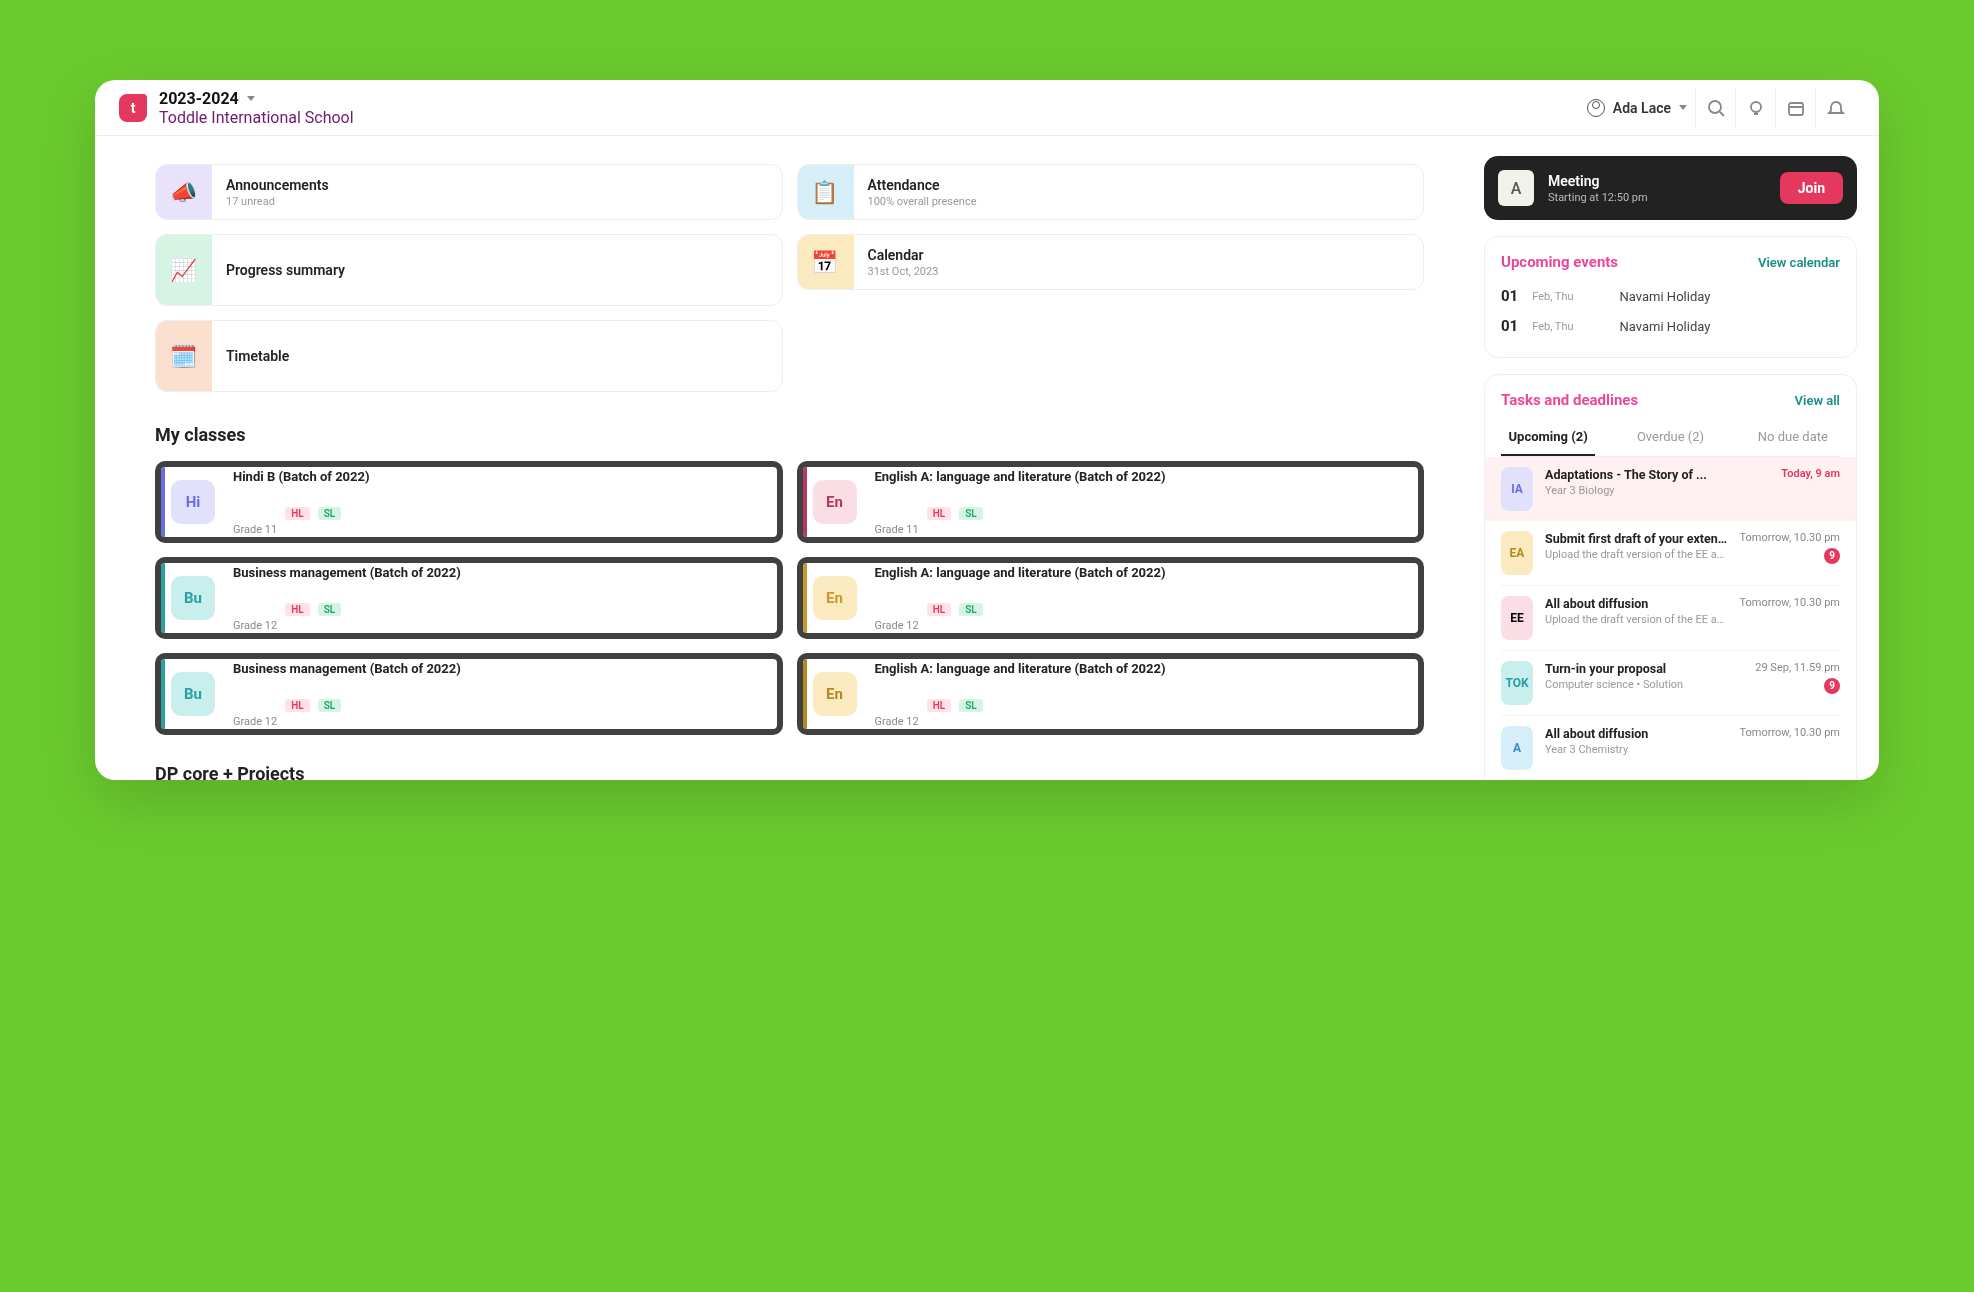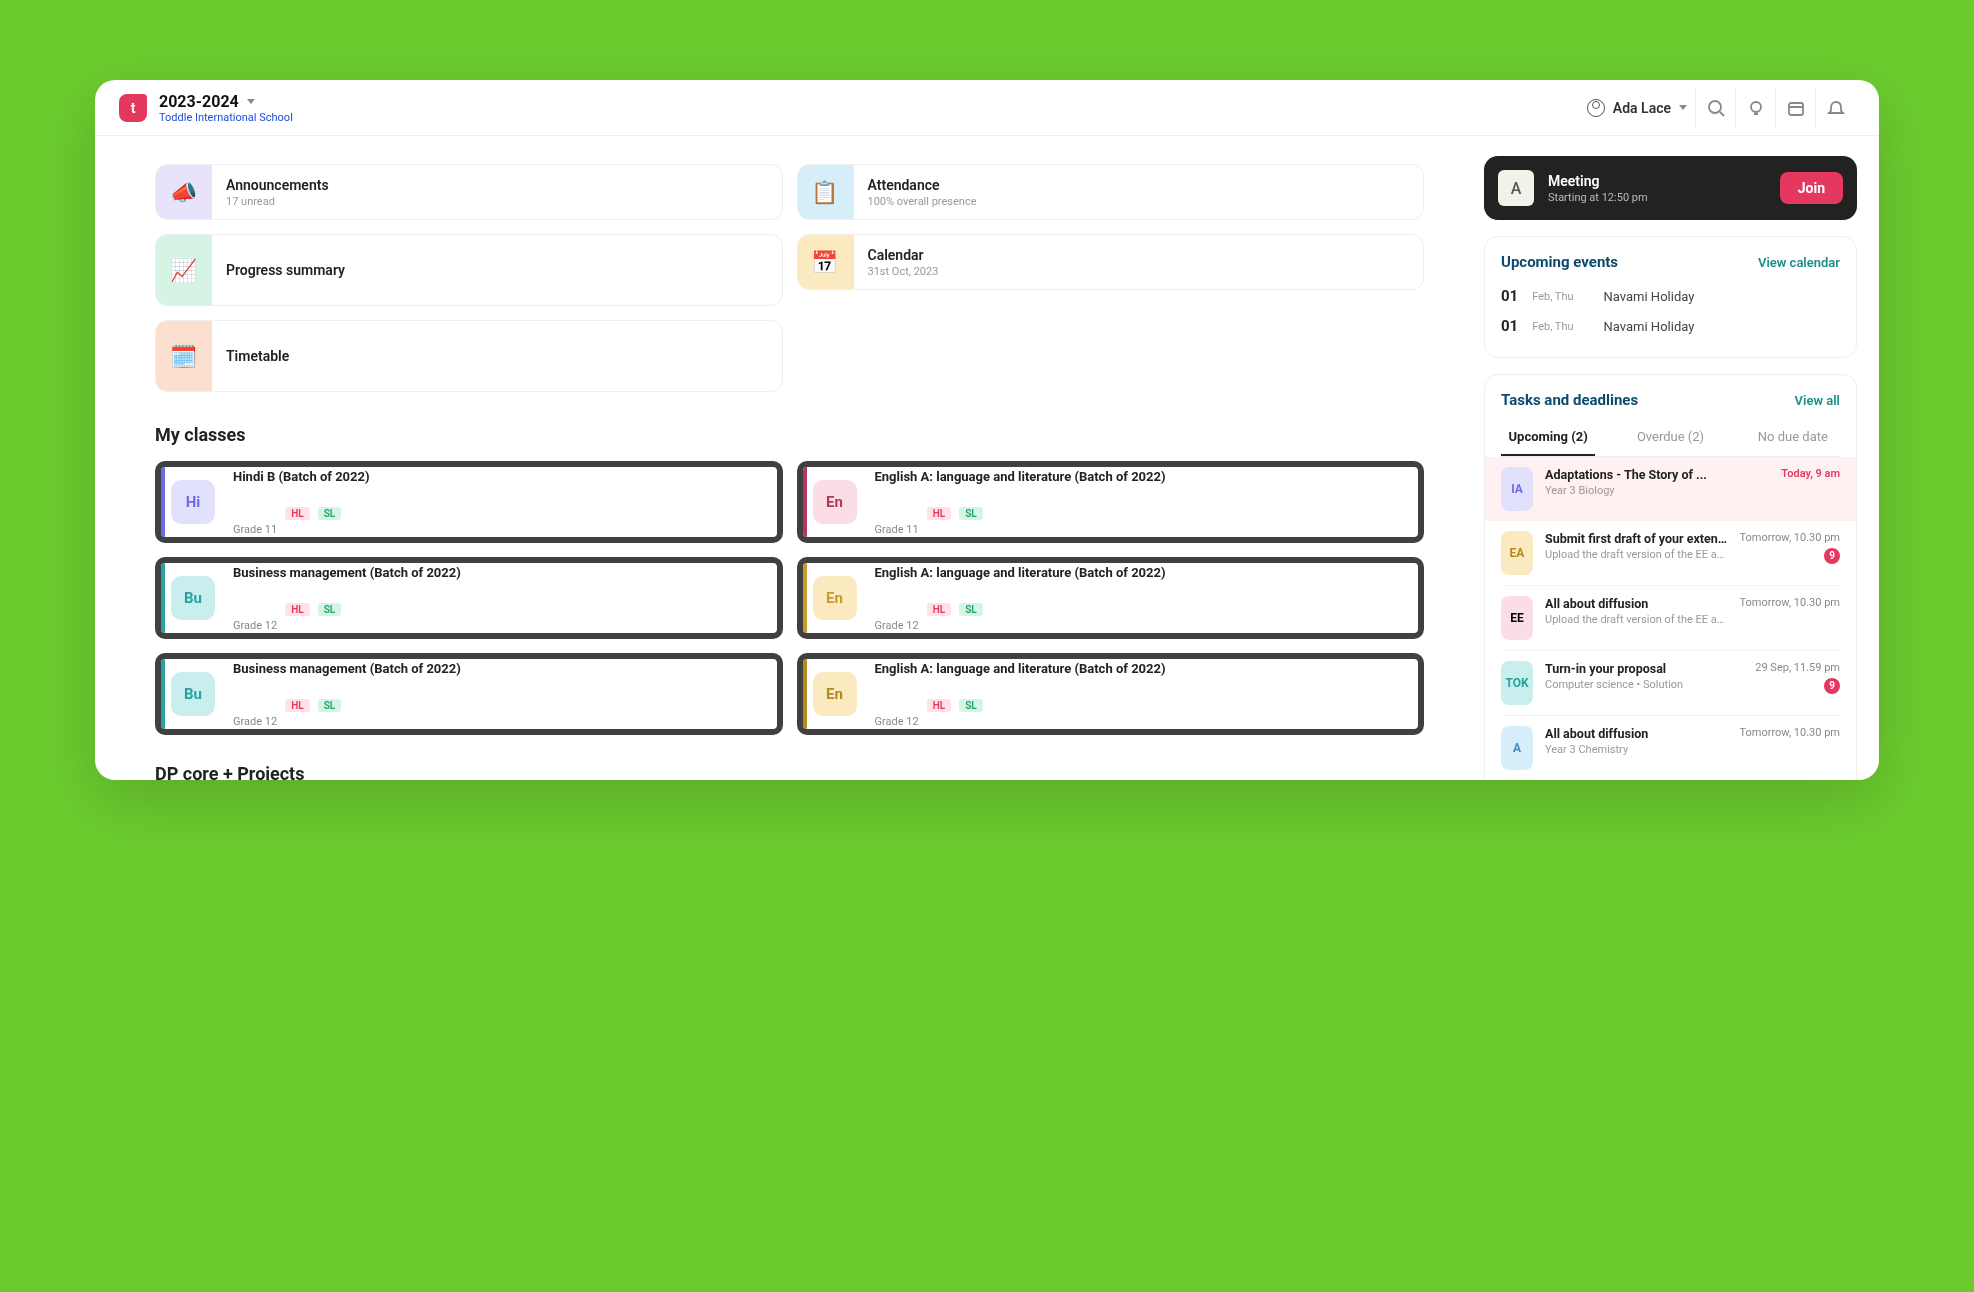--- a/index.html
+++ b/index.html
@@ -2,21 +2,21 @@
 <html><head>
 <meta charset="utf-8">
 <style>
 * { margin: 0; padding: 0; box-sizing: border-box; font-family: -apple-system, BlinkMacSystemFont, "Segoe UI", Roboto, Helvetica, Arial, sans-serif; }
 body { background: #6bcb2e; min-height: 1292px; padding: 80px 95px; }
 .app-window { background: #fff; border-radius: 20px; box-shadow: 0 20px 60px rgba(0,0,0,0.15); overflow: hidden; height: 700px; }
 .header-bar { display: flex; align-items: center; padding: 12px 24px; border-bottom: 1px solid #eee; height: 56px; }
 .logo-badge { width: 28px; height: 28px; background: #e5385f; border-radius: 8px 4px 8px 8px; display:flex; align-items:center; justify-content:center; color:#fff; font-weight:700; font-size:14px; margin-right:12px; }
 .year-block { display:flex; flex-direction:column; }
 .year-row { display:flex; align-items:center; gap:8px; font-weight:700; font-size:16px; color:#111; }
-.subschool { font-size:11px; color:#1d4ed8; }
+.subschool { font-size:16px; color:#701a75; }
 .chevron-down { width:0; height:0; border-left:4px solid transparent; border-right:4px solid transparent; border-top:5px solid #888; }
 .spacer { flex:1; }
 .user-pill { display:flex; align-items:center; gap:8px; padding:4px 8px; cursor:pointer; }
 .user-circle-icon { width:18px; height:18px; border:1.5px solid #555; border-radius:50%; position:relative; }
 .user-circle-icon::after { content:""; position:absolute; width:6px; height:6px; border:1.5px solid #555; border-radius:50%; top:1px; left:4px; }
 .user-name { font-weight:600; font-size:14px; color:#333; }
 .icon-btn { width:40px; height:40px; display:flex; align-items:center; justify-content:center; cursor:pointer; border-left:1px solid #eee; }
 .icon-btn svg { width:18px; height:18px; stroke:#888; fill:none; stroke-width:1.8; }
 .content-wrap { display:flex; height: calc(100% - 56px); }
 .main-col { flex:1; padding: 28px 60px 0 60px; overflow:hidden; }
@@ -46,26 +46,26 @@
 
 .meeting-banner { background:#222; border-radius:14px; padding:14px; display:flex; align-items:center; gap:14px; margin-bottom:16px; }
 .meeting-avatar { width:36px; height:36px; background:#f2f2ea; border-radius:6px; display:flex; align-items:center; justify-content:center; font-weight:500; color:#555; }
 .meeting-text { flex:1; }
 .meeting-title { color:#fff; font-weight:600; font-size:14px; }
 .meeting-sub { color:#bbb; font-size:11px; margin-top:2px; }
 .join-btn { background:#e5385f; color:#fff; font-weight:700; padding:8px 18px; border-radius:8px; cursor:pointer; border:none; font-size:14px; }
 
 .panel { background:#fff; border:1px solid #eee; border-radius:14px; padding:16px; margin-bottom:16px; }
 .panel-head { display:flex; justify-content:space-between; align-items:center; margin-bottom:10px; }
-.panel-title { font-weight:700; font-size:15px; color:#0c4a6e;text-align:center; }
+.panel-title { font-weight:700; font-size:15px; color:#ec4899;text-align:center; }
 .link-text { font-weight:600; font-size:13px; color:#1a8f8a; cursor:pointer; }
 .event-row { display:flex; align-items:center; gap:14px; padding:6px 0; }
 .event-date-num { font-weight:700; font-size:15px; color:#222; }
 .event-date-sub { font-size:11px; color:#999; }
-.event-name { font-size:13px; color:#444; margin-left:16px; }
+.event-name { font-size:13px; color:#444; margin-left:32px; }
 
 .tabs { display:flex; border-bottom:1px solid #eee; margin:6px 0 0 0;gap:28px; }
 .tab { flex:1; text-align:center; padding:10px 0; font-size:13px; color:#999; cursor:pointer; }
 .tab.active { color:#222; font-weight:700; border-bottom:2px solid #222; }
 
 .task-row { display:flex; align-items:flex-start; gap:12px; padding:10px 0; border-bottom:1px solid #f3f3f3; }
 .task-row.highlight { background:#fff0f2; margin:0 -16px; padding:10px 16px; border-bottom:none; }
 .task-badge { width:32px; height:44px; border-radius:8px; display:flex; align-items:center; justify-content:center; font-weight:700; font-size:12px; flex-shrink:0; }
 .task-main { flex:1; min-width:0; }
 .task-title { font-weight:700; font-size:12.5px; color:#222; white-space:nowrap; overflow:hidden; text-overflow:ellipsis; }

